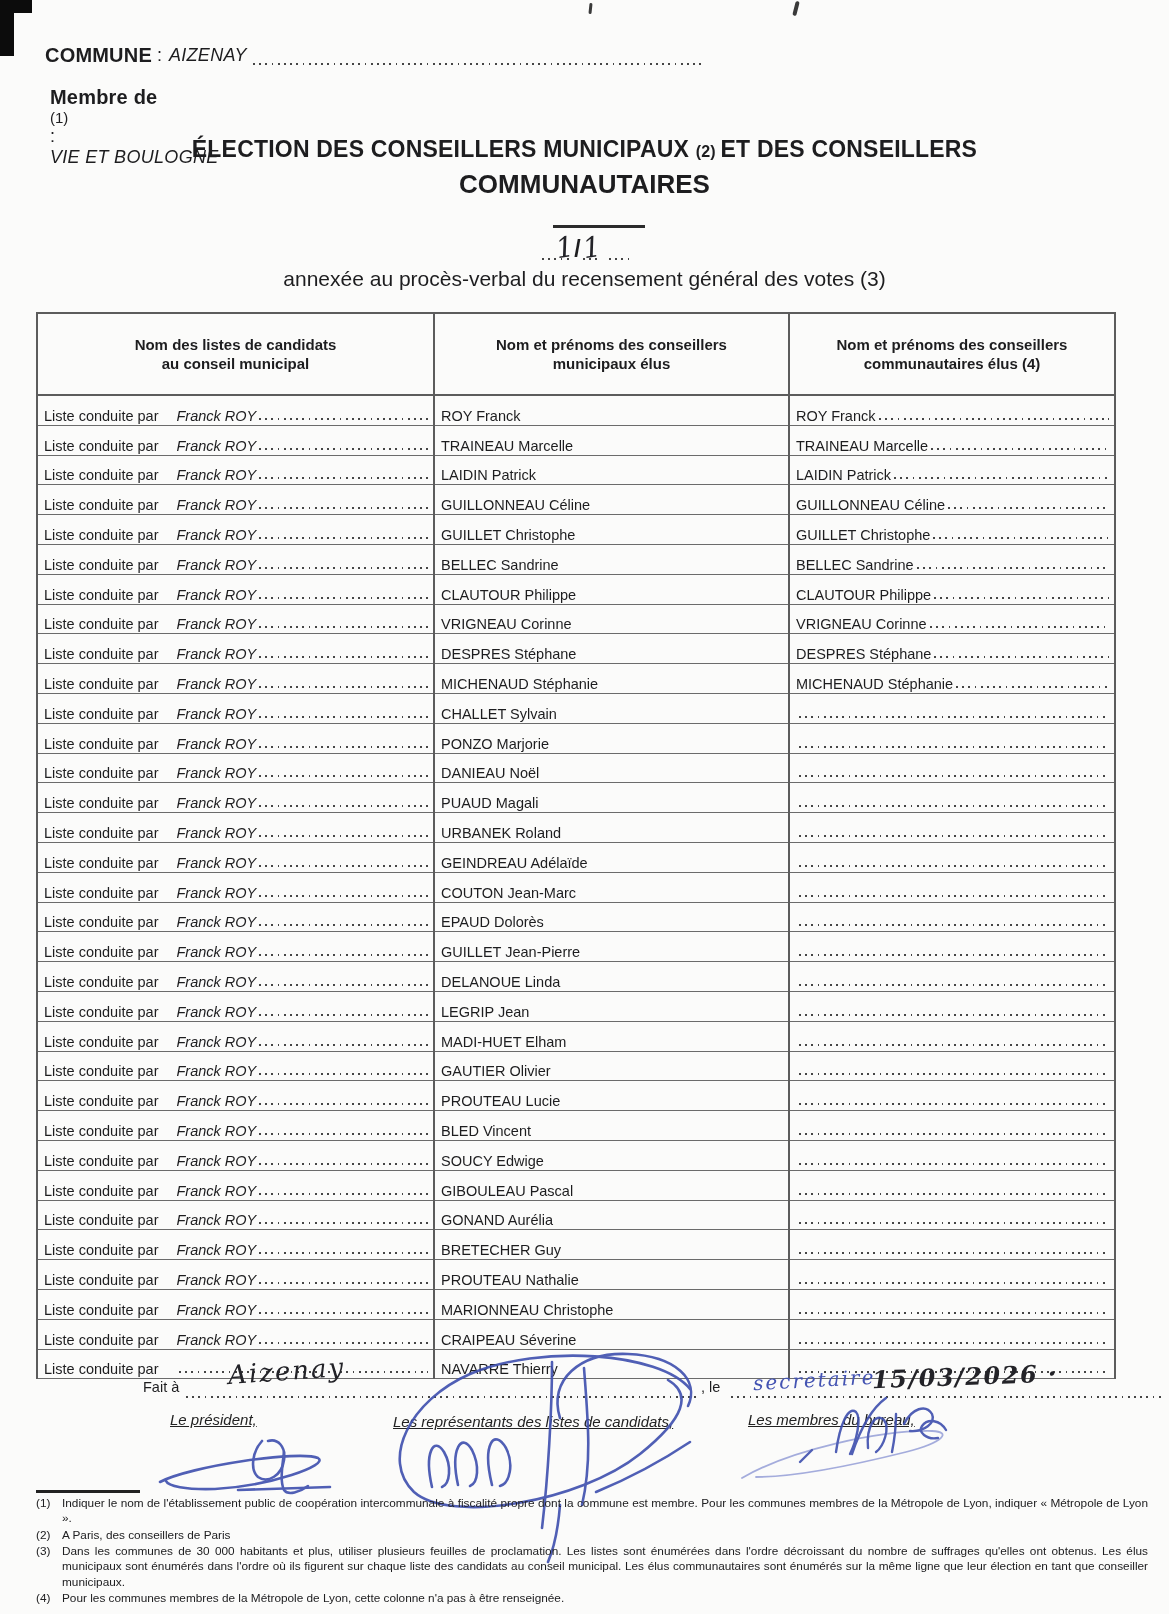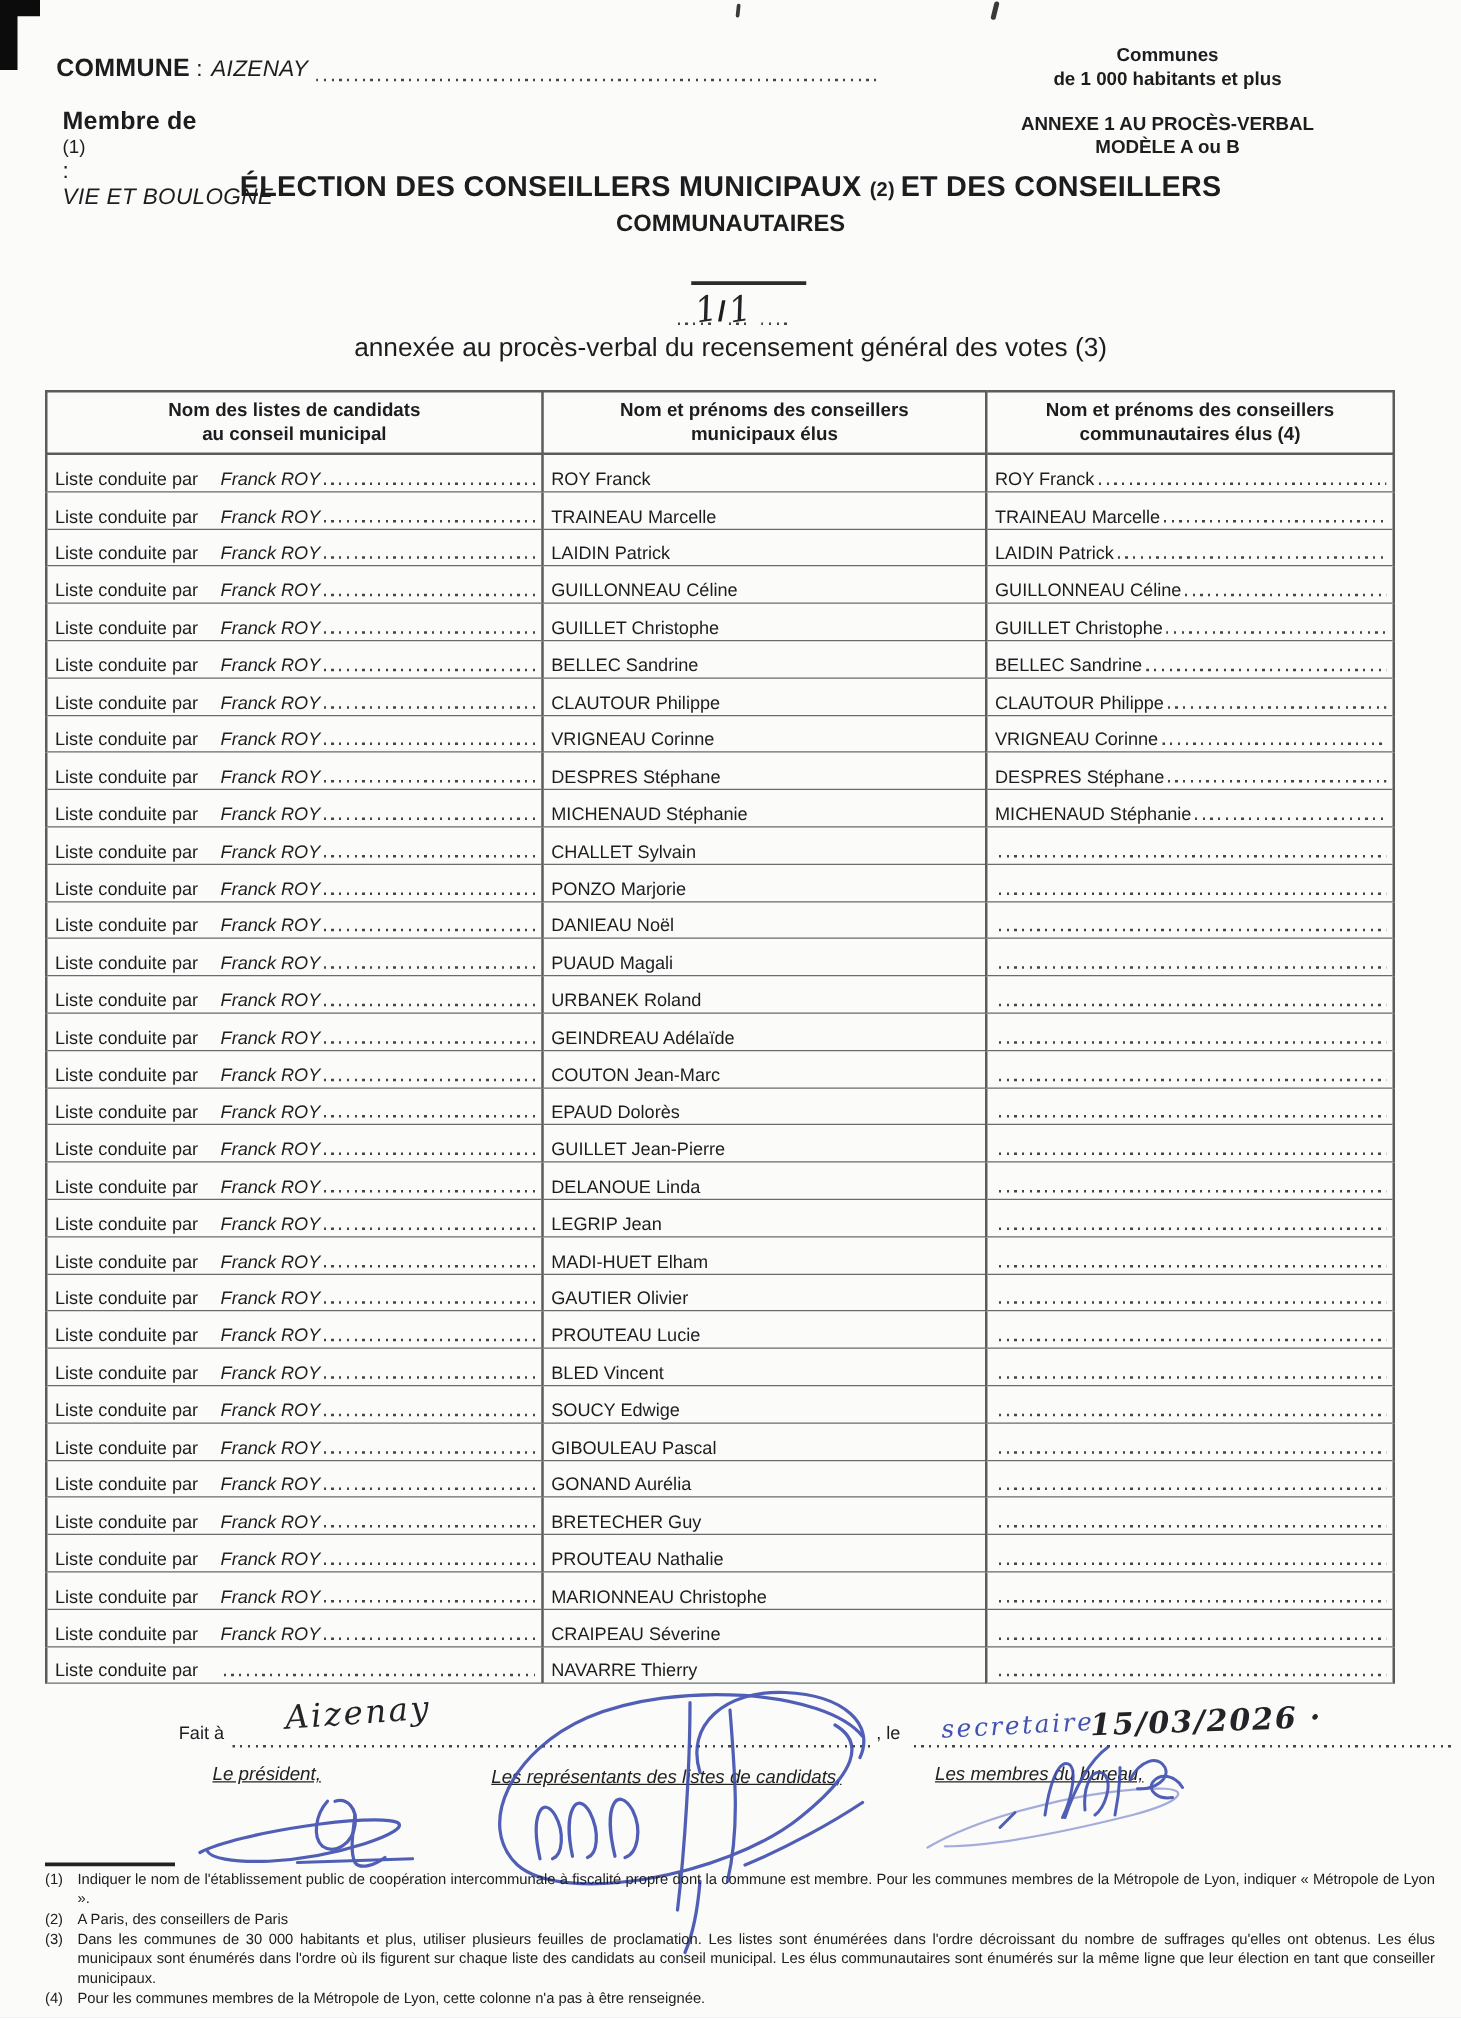--- a/index.html
+++ b/index.html
@@ -30,35 +30,35 @@
   .hdr-italic{font-style:italic;font-size:18px;white-space:nowrap;letter-spacing:.3px;}
   .commune-line .dotline,.membre-line .dotline{flex:1;margin:0 0 2px 6px;}
 
   
   .hdr-right{position:absolute;left:788px;top:36px;width:292px;text-align:center;font-weight:bold;font-size:15px;line-height:1.25;}
   .hdr-right .blk2{margin-top:17px;}
 
   
   .title1{position:absolute;top:136px;left:0;width:100%;text-align:center;font-weight:bold;font-size:23px;letter-spacing:.2px;}
   .title1 .ref{font-size:16px;}
-  .title2{position:absolute;top:169px;left:0;width:100%;text-align:center;font-weight:bold;font-size:19px;}
+  .title2{position:absolute;top:169px;left:0;width:100%;text-align:center;font-weight:bold;font-size:26px;}
   .mini-rule{position:absolute;top:225px;left:553px;width:92px;border-top:3px solid #2b2b2b;}
   .subtitle{position:absolute;top:231px;left:0;width:100%;display:flex;justify-content:center;align-items:baseline;font-weight:bold;font-size:23px;}
   .subtitle .dseg{height:2px;align-self:flex-end;margin-bottom:4px;
     background-image:repeating-linear-gradient(to right,#454545 0,#454545 1.8px,transparent 1.8px,transparent 6.2px);}
   .hand{font-family:"DejaVu Serif",serif;font-style:italic;font-weight:400;color:#232328;}
   .hand-digit{display:inline-block;font-size:28px;transform:rotate(-9deg);margin:0 -2px 0 -16px;}
   .subtitle .slash{margin:0 2px;}
   .annex-note{position:absolute;top:267px;left:0;width:100%;text-align:center;font-size:21px;}
 
   
   table.tbl{position:absolute;left:36px;top:312px;width:1078px;border-collapse:collapse;table-layout:fixed;}
   .tbl col.c1{width:397px;} .tbl col.c2{width:355px;} .tbl col.c3{width:326px;}
   .tbl th{border:2px solid #5c5c5c;height:48px;vertical-align:middle;text-align:center;
-          font-size:15px;font-weight:bold;line-height:1.3;padding:0;}
+          font-size:15px;font-weight:bold;line-height:1.3;padding:16px;}
   .tbl td{border-left:2px solid #5c5c5c;border-right:2px solid #5c5c5c;border-bottom:1.6px solid #6b6b6b;
           height:28.8px;padding:0;vertical-align:bottom;}
   .cellflex{display:flex;align-items:flex-end;padding:0 4px 1px 6px;font-size:14.5px;white-space:nowrap;}
   .list-name{font-style:italic;margin-left:18px;}
   .cellflex .dotline{flex:1;margin:0 1px 4px 3px;min-width:6px;}
 
   
   .abs{position:absolute;}
   .fait-label{left:143px;top:1379px;font-size:14.5px;}
   .fait-seg1{left:186px;top:1396px;width:512px;}
@@ -101,26 +101,20 @@
     <span class="dotline"></span>
   </div>
   <div class="membre-line">
     <span class="hdr-bold">Membre de</span>
     <span class="hdr-ref">(1)</span>
     <span class="hdr-colon">:</span>
     <span class="hdr-italic">VIE ET BOULOGNE</span>
     <span class="dotline"></span>
   </div>
 
-  <div class="hdr-right">
-    <div>Communes</div>
-    <div>de 1 000 habitants et plus</div>
-    <div class="blk2">ANNEXE 1 AU PROCÈS-VERBAL</div>
-    <div>MODÈLE A ou B</div>
-  </div>
 
   <div class="title1">
     <span>ÉLECTION DES CONSEILLERS MUNICIPAUX</span>
     <span class="ref"> <span>(2)</span> </span>
     <span>ET DES CONSEILLERS</span>
   </div>
   <div class="title2">COMMUNAUTAIRES</div>
   <div class="mini-rule"></div>
 
   <div class="subtitle">

